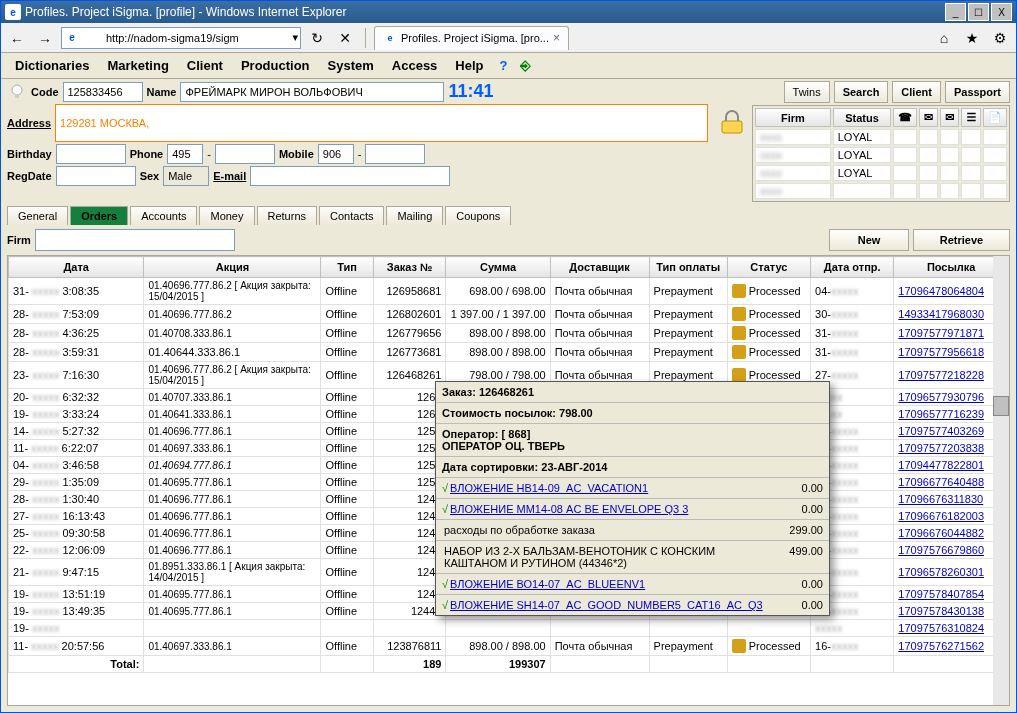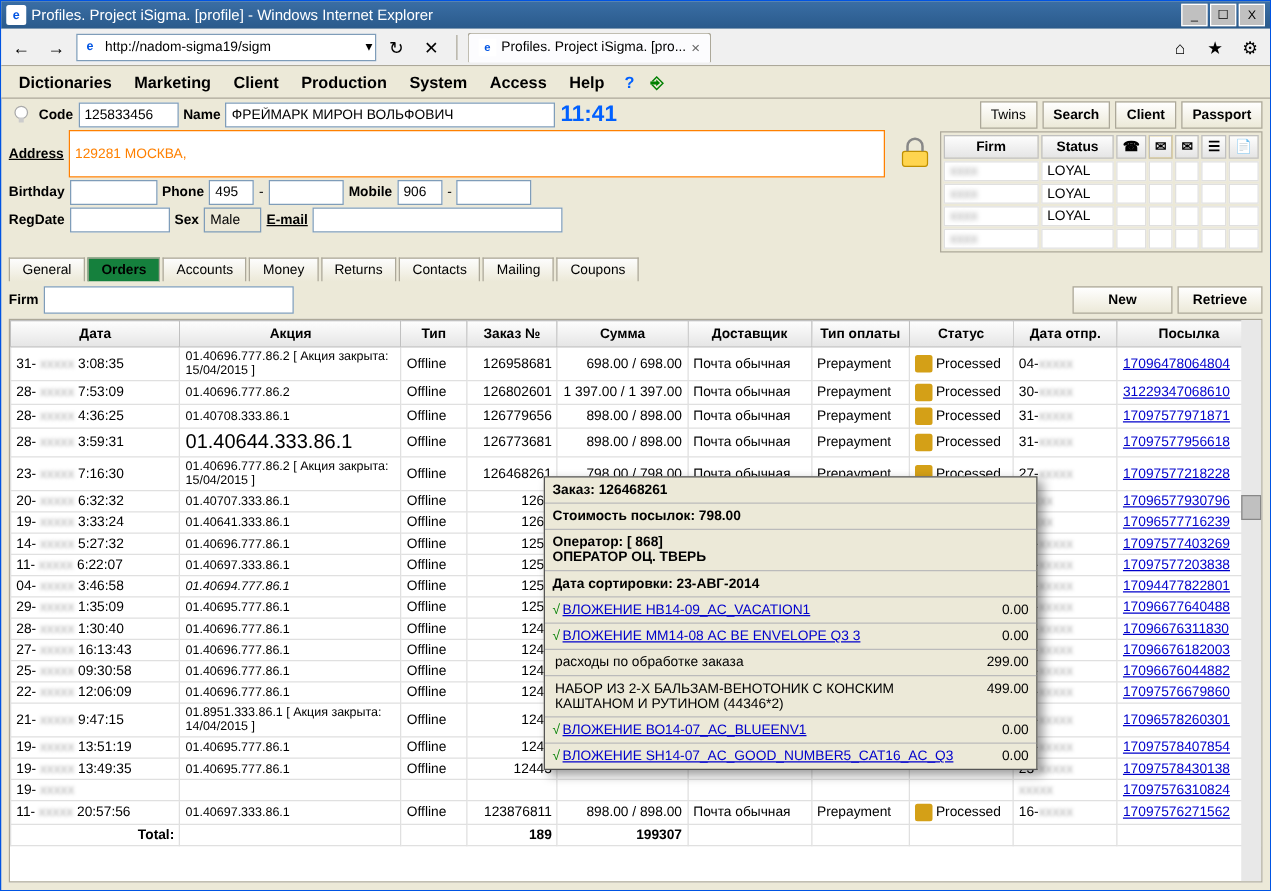--- a/index.html
+++ b/index.html
@@ -7,21 +7,21 @@
 .window { width: 1017px; height: 713px; background: #ece9d8; border: 1px solid #0054e3; display: flex; flex-direction: column; }
 .titlebar { background: linear-gradient(#3a6ea5,#2a5a8b); color: #fff; height: 22px; display: flex; align-items: center; padding: 0 4px; font-size: 12px; }
 .titlebar .icon { width: 16px; height: 16px; background: #fff; border-radius: 2px; margin-right: 4px; display: flex; align-items: center; justify-content: center; color: #0054e3; font-weight: bold; font-size: 10px; }
 .titlebar .title { flex: 1; }
 .titlebar .winbtns { display: flex; gap: 2px; }
 .titlebar .winbtn { width: 21px; height: 18px; background: #c0c0c0; border: 1px solid #fff; display: flex; align-items: center; justify-content: center; font-size: 10px; color: #000; }
 .navbar { height: 30px; background: #f0f0f0; border-bottom: 1px solid #aca899; display: flex; align-items: center; padding: 2px 4px; gap: 4px; }
 .navbtn { width: 24px; height: 24px; display: flex; align-items: center; justify-content: center; border: 1px solid transparent; border-radius: 3px; font-size: 14px; }
 .urlbar { flex: 0 0 240px; height: 22px; display: flex; align-items: center; background: #fff; border: 1px solid #7f9db9; padding: 0 2px; }
 .urlbar .favicon { width: 16px; height: 16px; background: #fff; display: flex; align-items: center; justify-content: center; color: #0054e3; font-weight: bold; font-size: 10px; }
-.urlbar input { flex: 1; border: none; outline: none; font-size: 11px; padding: 0 4px; }
+.urlbar input { flex: 1; border: none; outline: none; font-size: 11px; padding: 0 4px; margin-left: 22px; }
 .tab { background: #fcfcfe; border: 1px solid #aca899; border-bottom: none; height: 24px; display: flex; align-items: center; padding: 0 8px; gap: 4px; max-width: 200px; border-radius: 3px 3px 0 0; }
 .tab .favicon { width: 14px; height: 14px; background: #fff; color: #0054e3; font-weight: bold; font-size: 9px; display: flex; align-items: center; justify-content: center; }
 .tab .label { font-size: 11px; white-space: nowrap; overflow: hidden; text-overflow: ellipsis; }
 .tab .close { font-size: 12px; color: #666; }
 .appmenu { height: 26px; background: #ece9d8; border-bottom: 1px solid #aca899; display: flex; align-items: center; padding: 0 6px; font-size: 13px; font-weight: bold; gap: 2px; }
 .appmenu .mi { padding: 2px 8px; }
 .appmenu .micon { width: 20px; height: 20px; display: flex; align-items: center; justify-content: center; }
 .profile-pane { padding: 2px 6px; display: flex; gap: 6px; }
 .profile-left { flex: 1; display: flex; flex-direction: column; gap: 2px; }
 .profile-right { width: 258px; display: flex; flex-direction: column; gap: 2px; }
@@ -235,21 +235,21 @@
     <div class="innertab">Contacts</div>
     <div class="innertab">Mailing</div>
     <div class="innertab">Coupons</div>
   </div>
 
   <div class="firmline">
     <label style="font-weight:bold">Firm</label>
     <div class="sel"></div>
     <div class="stretch"></div>
     <button class="btn bold" style="width:80px;justify-content:center">New</button>
-    <button class="btn bold" style="width:68px;justify-content:center">Retrieve</button>
+    <button class="btn bold" style="width:97px;justify-content:center">Retrieve</button>
   </div>
 
   <div class="grid-wrap">
     <table class="grid">
       <colgroup>
         <col style="width:130px">
             <col style="width:170px">
             <col style="width:50px">
             <col style="width:70px">
         <col style="width:100px">
@@ -299,42 +299,42 @@
               <td class="right">1 397.00 / 1 397.00</td>
               <td>Почта обычная</td>
               <td>Prepayment</td>
               <td>
                 <span class="status-cell">
                   <span class="status-icon"></span>
                   <span>Processed</span>
                 </span>
               </td>
               <td><span>30-</span><span style="color:transparent;text-shadow:0 0 3px #aaa">xxxxx</span></td>
-              <td class="link">31229347068610</td>
+              <td class="link">14933417968030</td>
             </tr>
             <tr>
               <td><span>28-</span><span style="color:transparent;text-shadow:0 0 3px #aaa;margin:0 3px">xxxxx</span><span>4:36:25</span></td>
               <td style="white-space: normal; font-size: 10px;">01.40708.333.86.1</td>
               <td>Offline</td>
               <td class="right">126779656</td>
               <td class="right">898.00 / 898.00</td>
               <td>Почта обычная</td>
               <td>Prepayment</td>
               <td>
                 <span class="status-cell">
                   <span class="status-icon"></span>
                   <span>Processed</span>
                 </span>
               </td>
               <td><span>31-</span><span style="color:transparent;text-shadow:0 0 3px #aaa">xxxxx</span></td>
               <td class="link">17097577971871</td>
             </tr>
             <tr>
               <td><span>28-</span><span style="color:transparent;text-shadow:0 0 3px #aaa;margin:0 3px">xxxxx</span><span>3:59:31</span></td>
-              <td style="white-space: normal; font-size: 16px;">01.40644.333.86.1</td>
+              <td style="white-space: normal; font-size: 11px;">01.40644.333.86.1</td>
               <td>Offline</td>
               <td class="right">126773681</td>
               <td class="right">898.00 / 898.00</td>
               <td>Почта обычная</td>
               <td>Prepayment</td>
               <td>
                 <span class="status-cell">
                   <span class="status-icon"></span>
                   <span>Processed</span>
                 </span>

